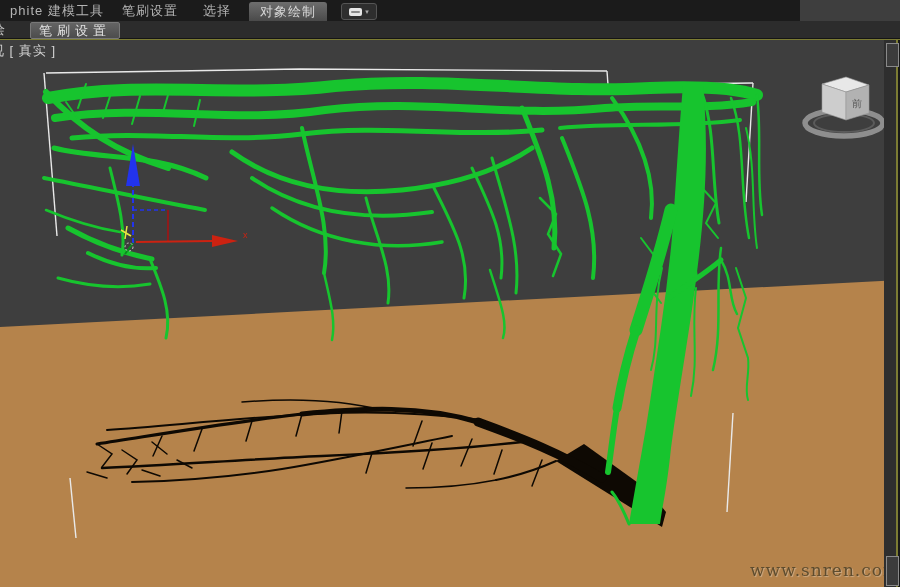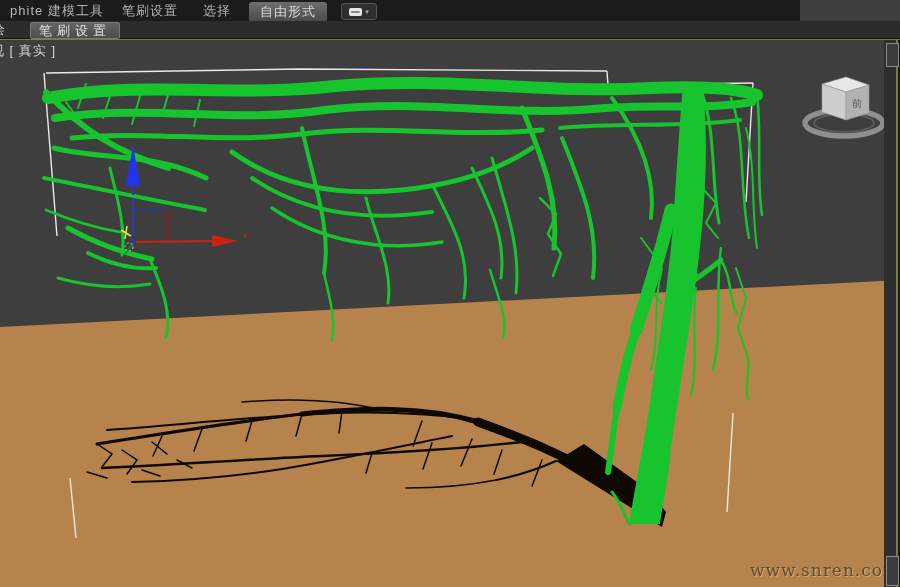--- a/index.html
+++ b/index.html
@@ -35,21 +35,21 @@
     font-family:"DejaVu Serif", serif;font-size:17px;color:#5e4c2e;letter-spacing:1px;
     text-shadow:1px 1px 1px rgba(255,255,255,0.35);}
 </style>
 </head>
 <body>
 
 <div class="ribbon-row1">
   <div class="rtab" style="left:2px;width:110px;">phite 建模工具</div>
   <div class="rtab" style="left:110px;width:80px;">笔刷设置</div>
   <div class="rtab" style="left:192px;width:50px;">选择</div>
-  <div class="rtab active" style="left:249px;width:78px;">自由形式</div>
+  <div class="rtab active" style="left:249px;width:78px;">对象绘制</div>
   <div class="cfg-btn">
     <span class="cfg-glyph"></span>
     <span class="cfg-caret">▾</span>
   </div>
 </div>
 
 <div class="ribbon-row2"></div>
 <span class="ptab-partial">绘</span>
 <div class="ptab" style="left:30px;">笔刷设置</div>
 <div class="olive-line"></div>

